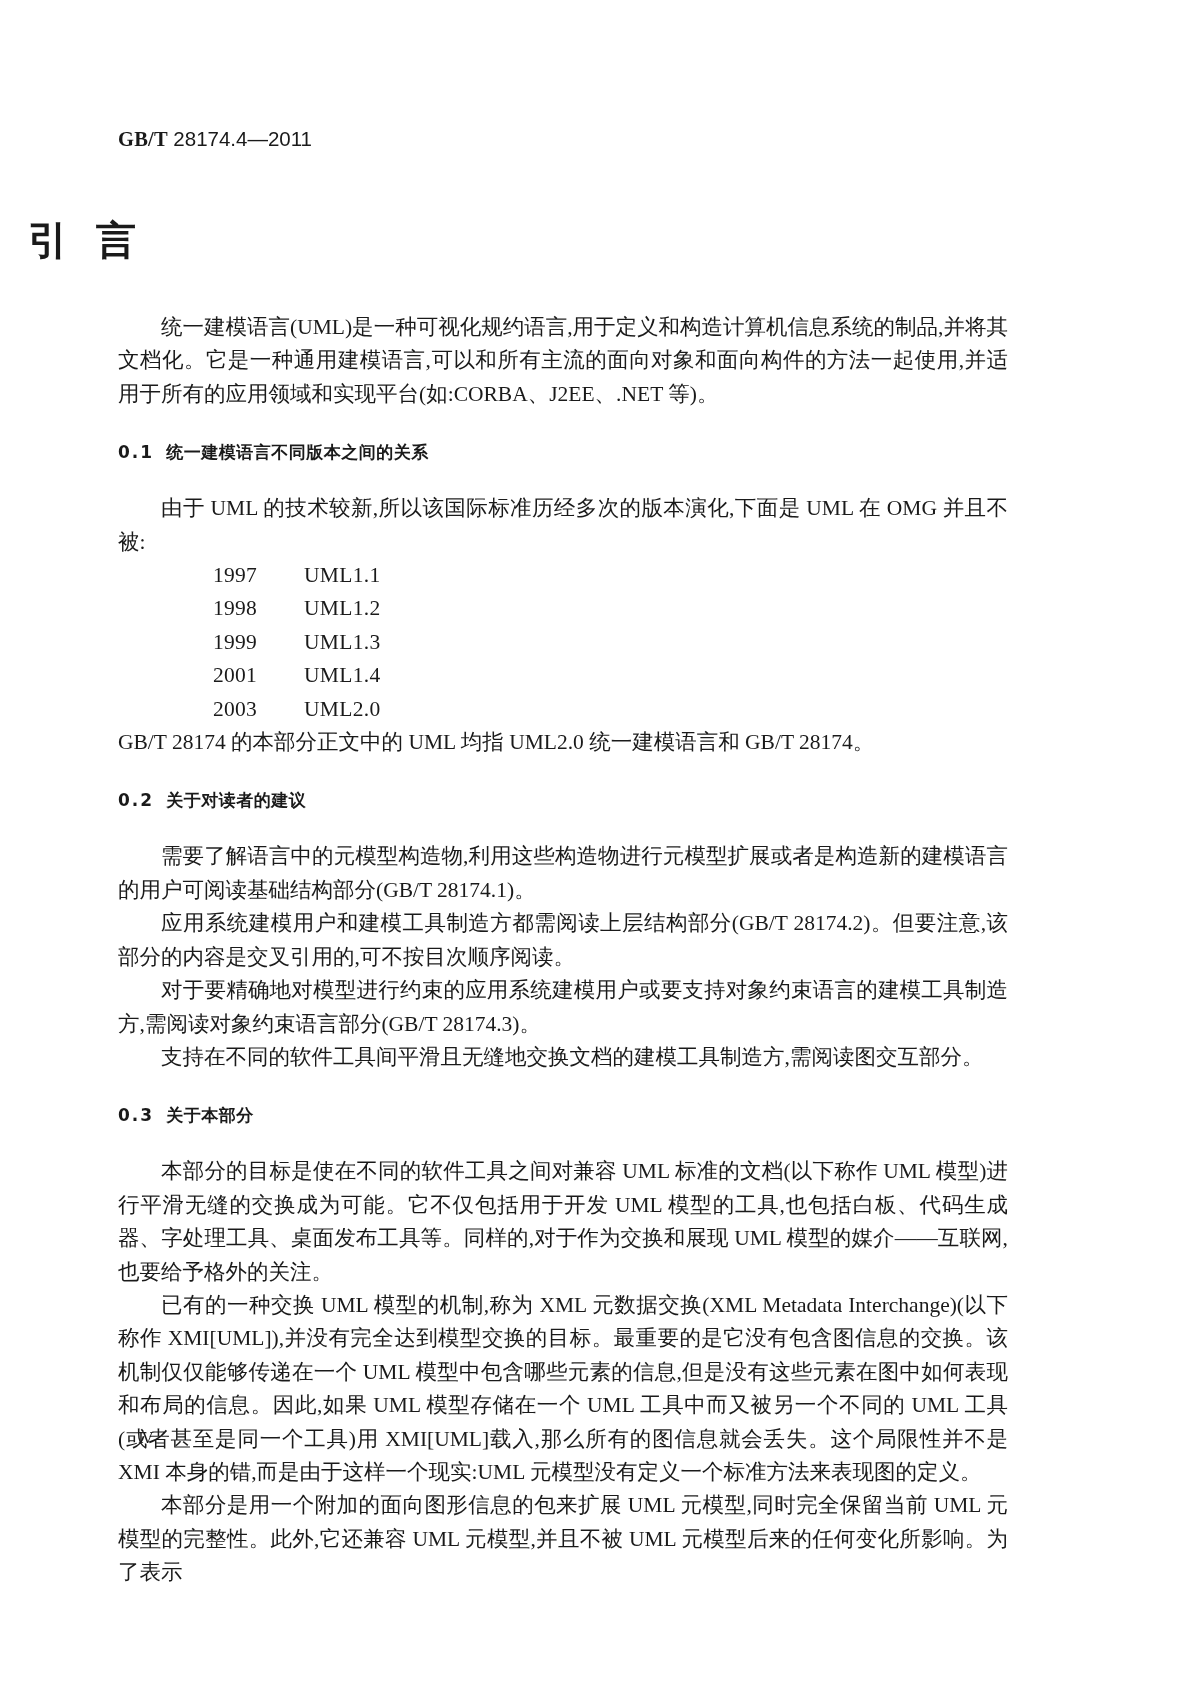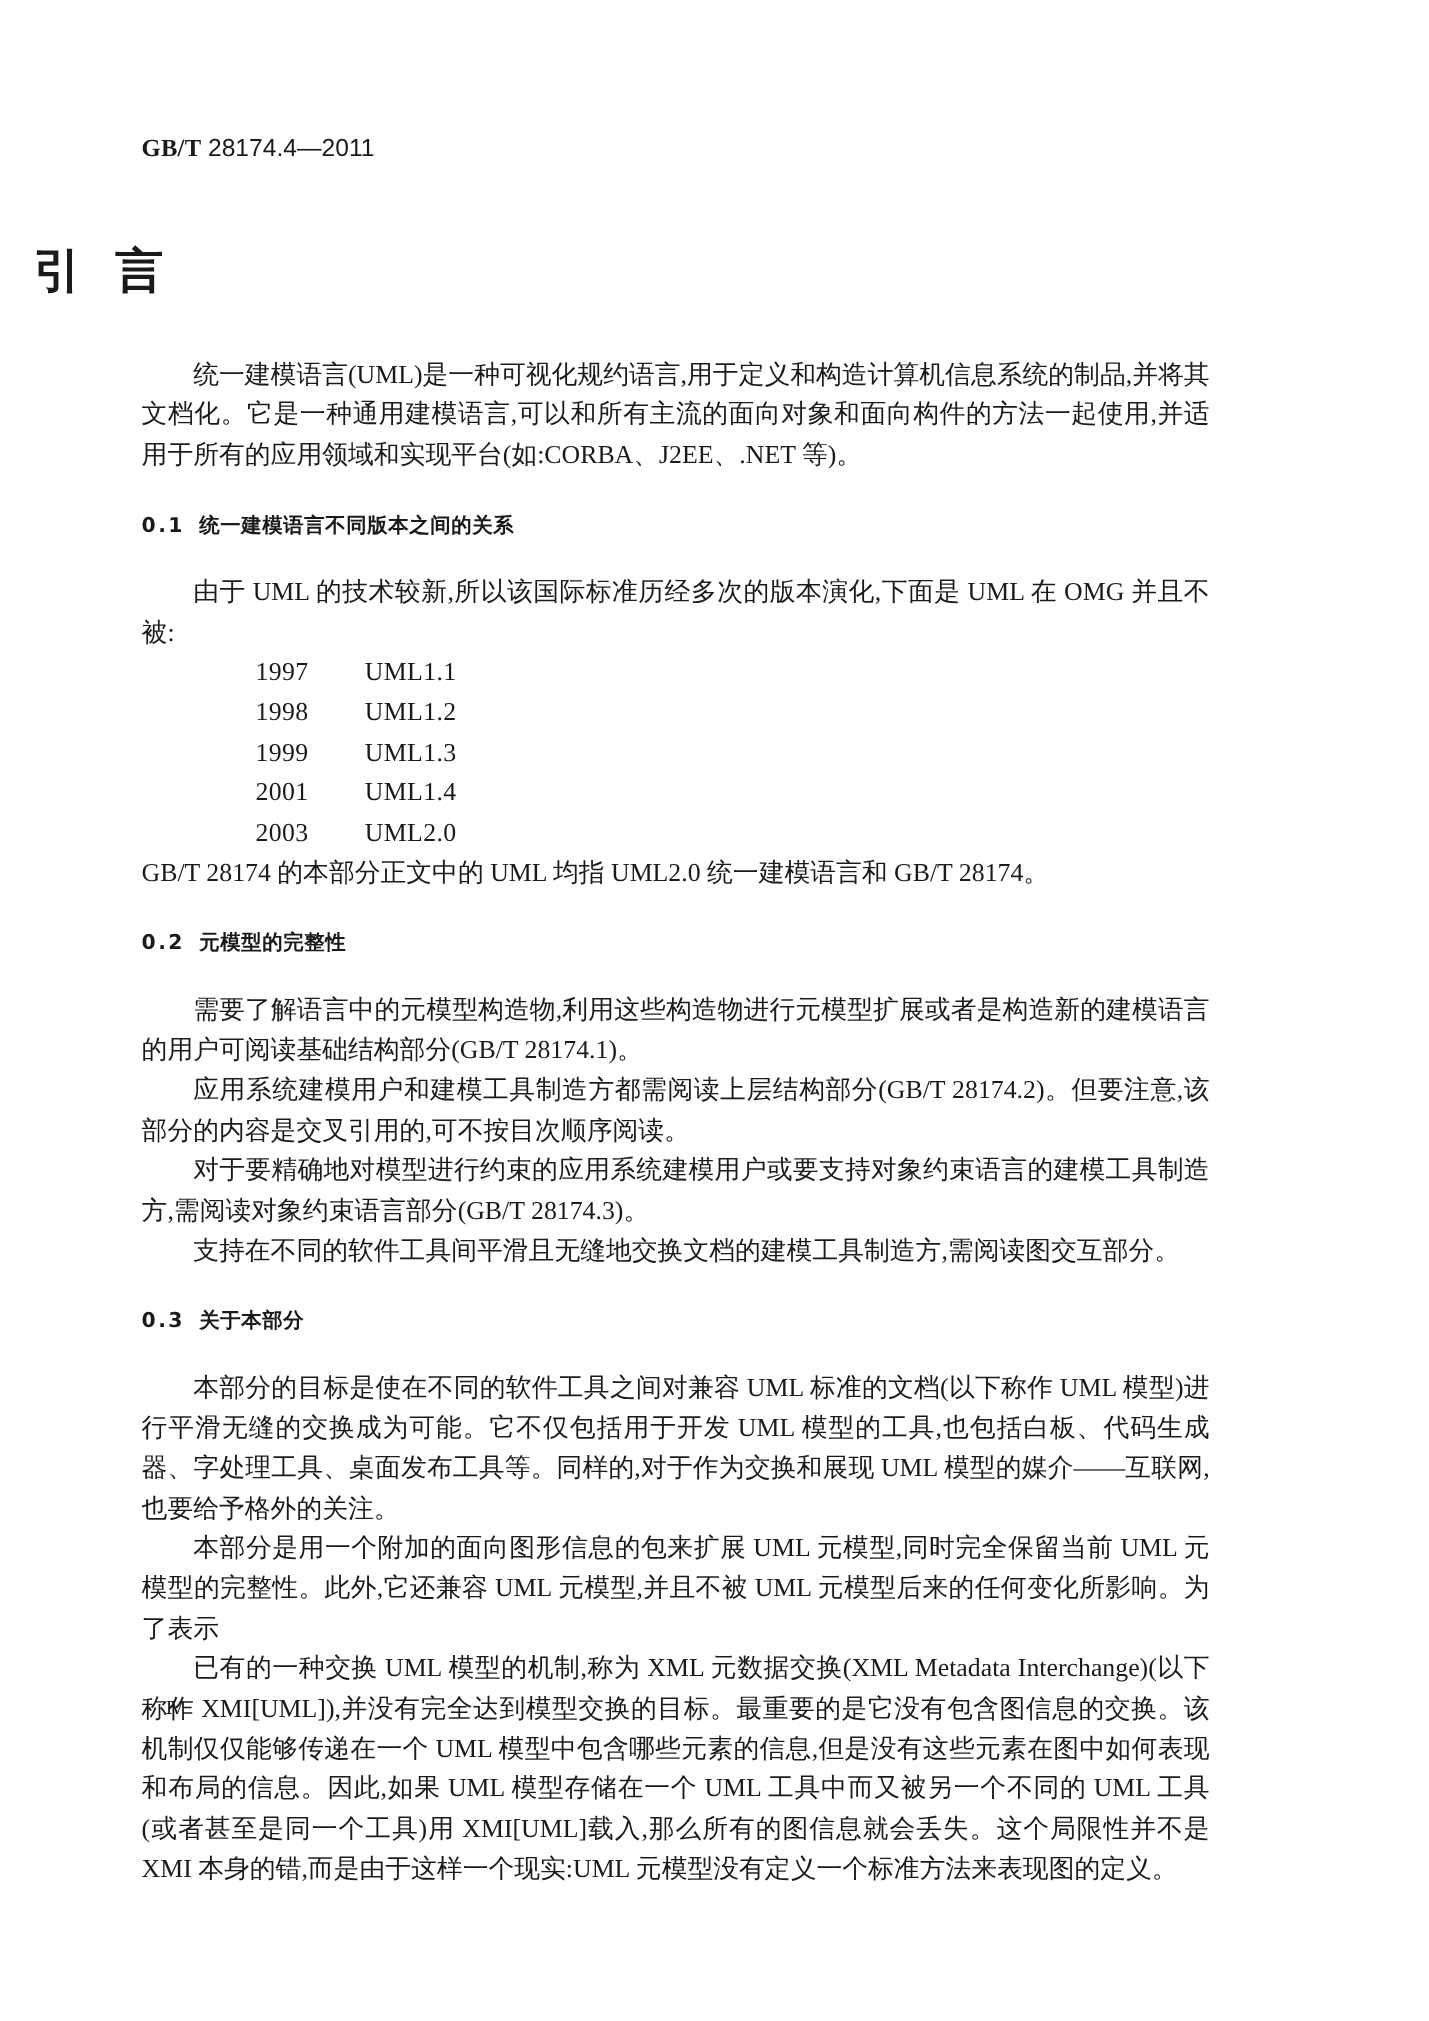--- a/index.html
+++ b/index.html
@@ -10,21 +10,21 @@
   body {
     width: 1191px;
     height: 1684px;
     position: relative;
     font-family: "Liberation Serif", "DejaVu Serif", serif;
     color: #1a1a1a;
     overflow: hidden;
   }
   .page {
     position: absolute;
-    left: 0; top: 0;
+    left: 0; top: 15px;
     width: 1191px;
     height: 1310px;
     box-sizing: border-box;
   }
 
   
   .doc-header {
     position: absolute;
     left: 118px;
     top: 112px;
@@ -167,39 +167,39 @@
         <span class="ver-year">2003</span>
         <span class="ver-name">UML2.0</span>
       </li>
     </ul>
 
     <p class="body noindent">GB/T 28174 的本部分正文中的 UML 均指 UML2.0 统一建模语言和 GB/T 28174。</p>
 
     <div class="gap-before-sec"></div>
 
     <h3 class="sec">
-      <span class="sec-num">0.2</span><span>元模型的完整性</span>
+      <span class="sec-num">0.2</span><span>关于对读者的建议</span>
     </h3>
 
     <div class="gap-after-sec"></div>
 
     <p class="body">需要了解语言中的元模型构造物,利用这些构造物进行元模型扩展或者是构造新的建模语言的用户可阅读基础结构部分(GB/T 28174.1)。</p>
     <p class="body">应用系统建模用户和建模工具制造方都需阅读上层结构部分(GB/T 28174.2)。但要注意,该部分的内容是交叉引用的,可不按目次顺序阅读。</p>
     <p class="body">对于要精确地对模型进行约束的应用系统建模用户或要支持对象约束语言的建模工具制造方,需阅读对象约束语言部分(GB/T 28174.3)。</p>
     <p class="body">支持在不同的软件工具间平滑且无缝地交换文档的建模工具制造方,需阅读图交互部分。</p>
 
     <div class="gap-before-sec"></div>
 
     <h3 class="sec">
       <span class="sec-num">0.3</span><span>关于本部分</span>
     </h3>
 
     <div class="gap-after-sec"></div>
 
     <p class="body">本部分的目标是使在不同的软件工具之间对兼容 UML 标准的文档(以下称作 UML 模型)进行平滑无缝的交换成为可能。它不仅包括用于开发 UML 模型的工具,也包括白板、代码生成器、字处理工具、桌面发布工具等。同样的,对于作为交换和展现 UML 模型的媒介——互联网,也要给予格外的关注。</p>
+    <p class="body">已有的一种交换 UML 模型的机制,称为 XML 元数据交换(XML Metadata Interchange)(以下称作 XMI[UML]),并没有完全达到模型交换的目标。最重要的是它没有包含图信息的交换。该机制仅仅能够传递在一个 UML 模型中包含哪些元素的信息,但是没有这些元素在图中如何表现和布局的信息。因此,如果 UML 模型存储在一个 UML 工具中而又被另一个不同的 UML 工具(或者甚至是同一个工具)用 XMI[UML]载入,那么所有的图信息就会丢失。这个局限性并不是 XMI 本身的错,而是由于这样一个现实:UML 元模型没有定义一个标准方法来表现图的定义。</p>
     <p class="body">本部分是用一个附加的面向图形信息的包来扩展 UML 元模型,同时完全保留当前 UML 元模型的完整性。此外,它还兼容 UML 元模型,并且不被 UML 元模型后来的任何变化所影响。为了表示</p>
-    <p class="body">已有的一种交换 UML 模型的机制,称为 XML 元数据交换(XML Metadata Interchange)(以下称作 XMI[UML]),并没有完全达到模型交换的目标。最重要的是它没有包含图信息的交换。该机制仅仅能够传递在一个 UML 模型中包含哪些元素的信息,但是没有这些元素在图中如何表现和布局的信息。因此,如果 UML 模型存储在一个 UML 工具中而又被另一个不同的 UML 工具(或者甚至是同一个工具)用 XMI[UML]载入,那么所有的图信息就会丢失。这个局限性并不是 XMI 本身的错,而是由于这样一个现实:UML 元模型没有定义一个标准方法来表现图的定义。</p>
 
   </div>
 
   <div class="folio">Ⅳ</div>
 
 </div>
 
 </body></html>

